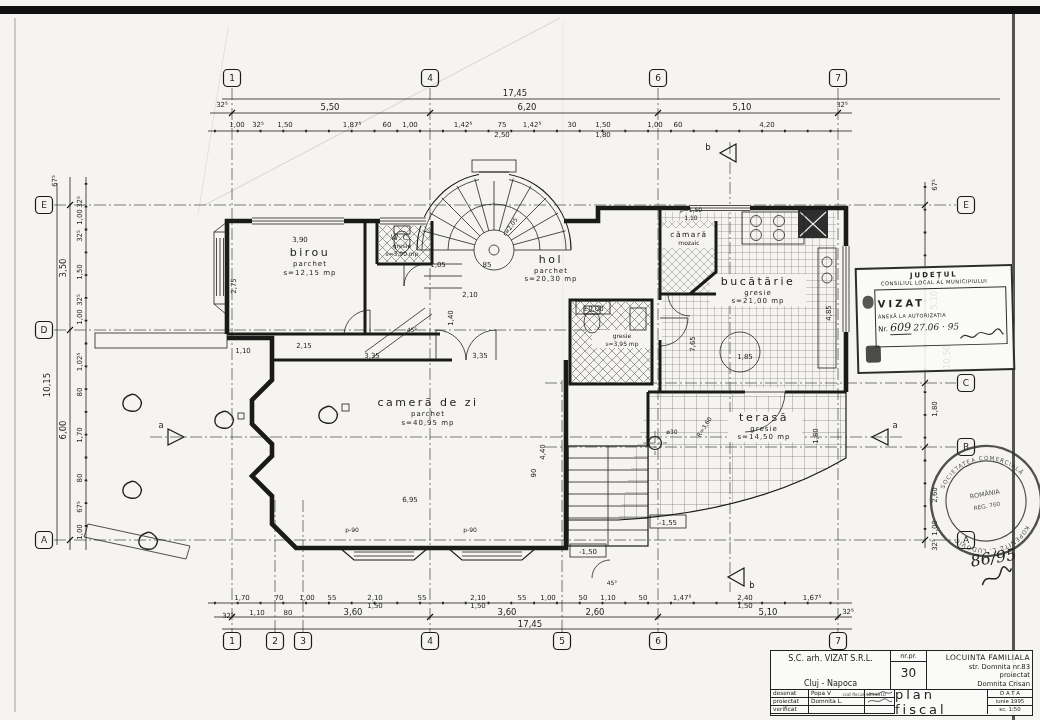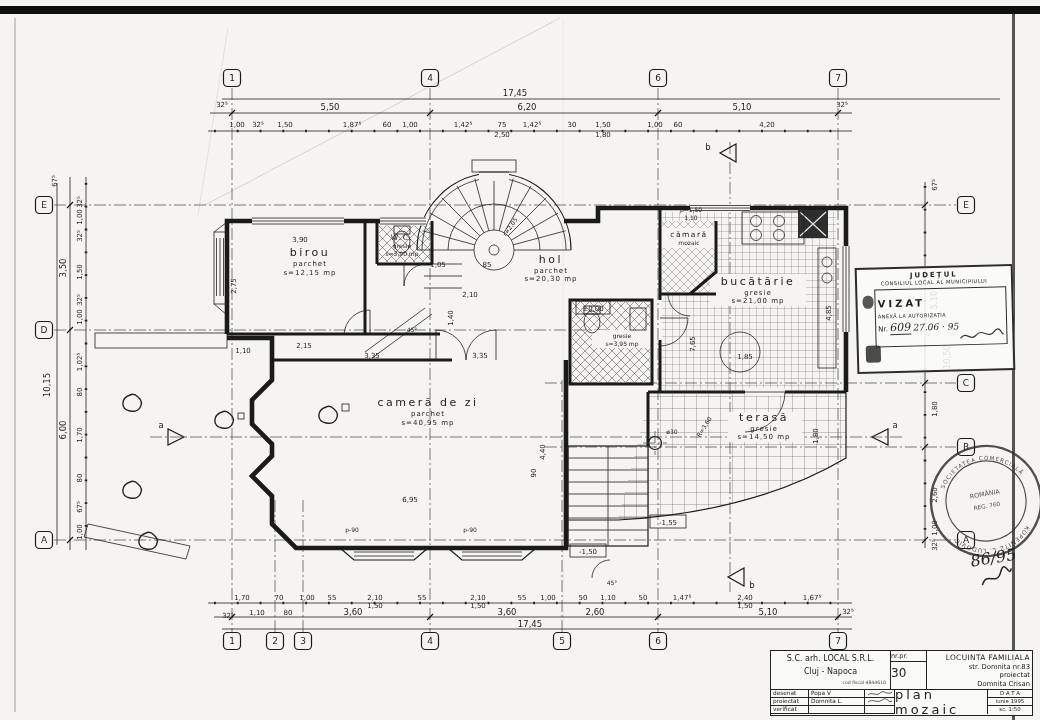--- a/index.html
+++ b/index.html
@@ -41,23 +41,23 @@
   
   .note{left:972px;top:548px;transform:rotate(-9deg);font-family:"DejaVu Serif",serif;
         font-style:italic;font-size:16px;color:#222}
   
   .tb{left:770px;top:650px;width:263px;height:66px;border:1.8px solid #222;background:rgba(250,250,248,.95);
       box-sizing:border-box;font-family:"DejaVu Sans",sans-serif;color:#222}
   .tb *{box-sizing:border-box}
   .tb-top{display:flex;height:39px;border-bottom:1.4px solid #222}
   .tb-firm{width:120px;border-right:1.4px solid #222;padding:3px 2px 0;text-align:center}
   .tb-firm .f1{font-size:8px}
-  .tb-firm .f2{font-size:8px;margin-top:4px}
+  .tb-firm .f2{font-size:8px;margin-top:16px}
   .tb-firm .f3{font-size:4.6px;text-align:right;margin-top:4px;padding-right:2px;color:#444}
-  .tb-nr{width:36px;border-right:1.4px solid #222;text-align:left}
+  .tb-nr{width:36px;border-right:1.4px solid #222;text-align:center}
   .tb-nr .n1{font-size:6.5px;border-bottom:1px solid #222;padding:1px 0}
   .tb-nr .n2{font-size:12px;padding-top:4px}
   .tb-proj{flex:1;padding:2px 2px 0;font-size:6.8px;line-height:1.3;text-align:right}
   .tb-proj .p1{font-size:7.4px;letter-spacing:.4px}
   .tb-bot{display:flex;height:24px}
   .tb-roles{width:124px;border-right:1.4px solid #222;display:grid;
             grid-template-columns:38px 56px 30px;grid-auto-rows:8px;font-size:5.8px}
   .tb-roles div{border-right:1px solid #222;border-bottom:1px solid #222;padding:0 2px;overflow:hidden;white-space:nowrap}
   .tb-roles div:nth-child(3n){border-right:none}
   .tb-title{flex:1;display:flex;align-items:center;justify-content:center;font-size:13px;
@@ -498,21 +498,21 @@
   <span>86/95</span>
   <svg width="34" height="22" style="display:block;margin-left:6px">
     <path d="M2,16 C8,2 16,20 22,6 S30,14 33,4" stroke="#222" stroke-width="1.5" fill="none"></path>
   </svg>
 </div>
 
 
 <div class="abs tb">
   <div class="tb-top">
     <div class="tb-firm">
-      <div class="f1">S.C. arh. LOCAL S.R.L.</div>
+      <div class="f1">S.C. arh. VIZAT S.R.L.</div>
       <div class="f2">Cluj - Napoca</div>
       <div class="f3">cod fiscal 4844610</div>
     </div>
     <div class="tb-nr">
       <div class="n1">nr.pr.</div>
       <div class="n2">30</div>
     </div>
     <div class="tb-proj">
       <div class="p1">LOCUINTA FAMILIALA</div>
       <div>str. Domnita nr.83</div>
@@ -529,21 +529,21 @@
             </svg></div>
       <div>proiectat</div>
       <div>Domnita L.</div>
       <div><svg width="26" height="7">
               <path d="M1,4 C6,0 10,6 15,2 S22,6 25,3" stroke="#444" stroke-width=".9" fill="none"></path>
             </svg></div>
       <div>verificat</div>
       <div></div>
       <div></div>
     </div>
-    <div class="tb-title">plan mozaic</div>
+    <div class="tb-title">plan fiscal</div>
     <div class="tb-data">
       <div>D A T A</div>
       <div>iunie 1995</div>
       <div>sc. 1:50</div>
     </div>
   </div>
 </div>
 
 </div>
 

